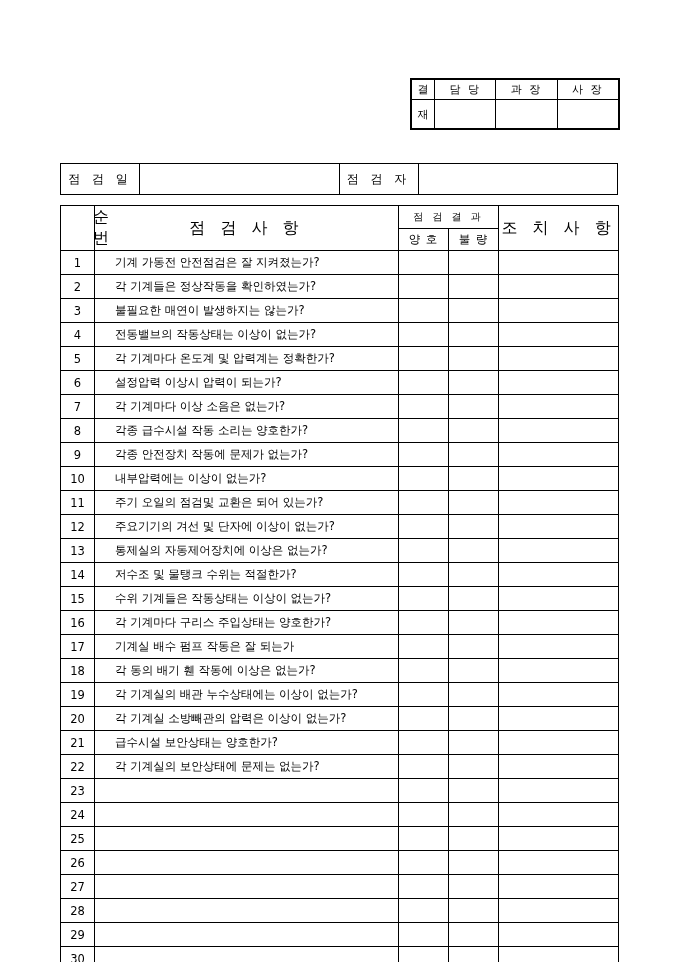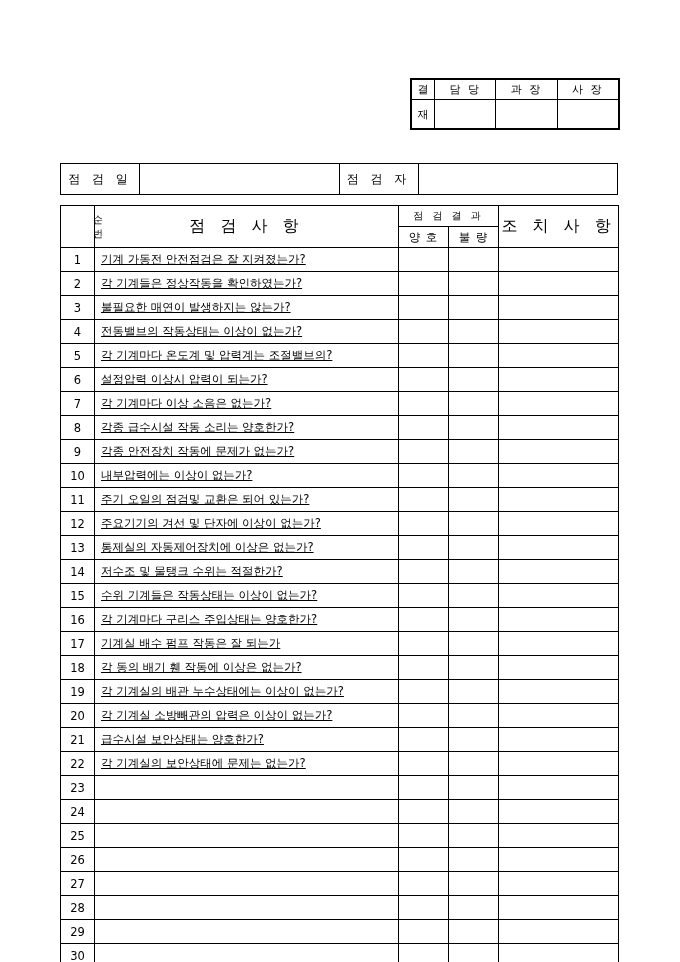--- a/index.html
+++ b/index.html
@@ -119,38 +119,37 @@
   .col-no     { width: 34px; }
   .col-item   { width: 304px; }
   .col-ok     { width: 50px; }
   .col-ng     { width: 50px; }
   .col-action { width: 120px; }
 
   .main th.h-no, .main th.h-item, .main th.h-action {
     letter-spacing: 5px;
     font-size: 16px;
   }
-  .main th.h-no { letter-spacing: 0; font-size: 10px; padding-left: 32px; }
+  .main th.h-no { letter-spacing: 0; font-size: 16px; padding-left: 32px; }
   .main th.h-result {
     letter-spacing: 3px;
     font-size: 10px;
   }
   .main th.h-ok, .main th.h-ng {
     letter-spacing: 1px;
     font-size: 11.5px;
   }
   .main td.c-no {
     text-align: center;
     height: 21px;
   }
   .main td.c-item {
     text-align: left;
-    padding-left: 6px;
+    padding-left: 20px;
     height: 21px;
-    text-decoration: underline;
   }
   .main td.c-ok, .main td.c-ng, .main td.c-action {
     height: 21px;
   }
 </style>
 </head>
 <body>
 
 <div class="page">
 
@@ -232,21 +231,21 @@
           </tr>
           <tr>
             <td class="c-no">4</td>
             <td class="c-item">전동밸브의 작동상태는 이상이 없는가?</td>
             <td class="c-ok"></td>
             <td class="c-ng"></td>
             <td class="c-action"></td>
           </tr>
           <tr>
             <td class="c-no">5</td>
-            <td class="c-item">각 기계마다 온도계 및 압력계는 조절밸브의?</td>
+            <td class="c-item">각 기계마다 온도계 및 압력계는 정확한가?</td>
             <td class="c-ok"></td>
             <td class="c-ng"></td>
             <td class="c-action"></td>
           </tr>
           <tr>
             <td class="c-no">6</td>
             <td class="c-item">설정압력 이상시 압력이 되는가?</td>
             <td class="c-ok"></td>
             <td class="c-ng"></td>
             <td class="c-action"></td>

